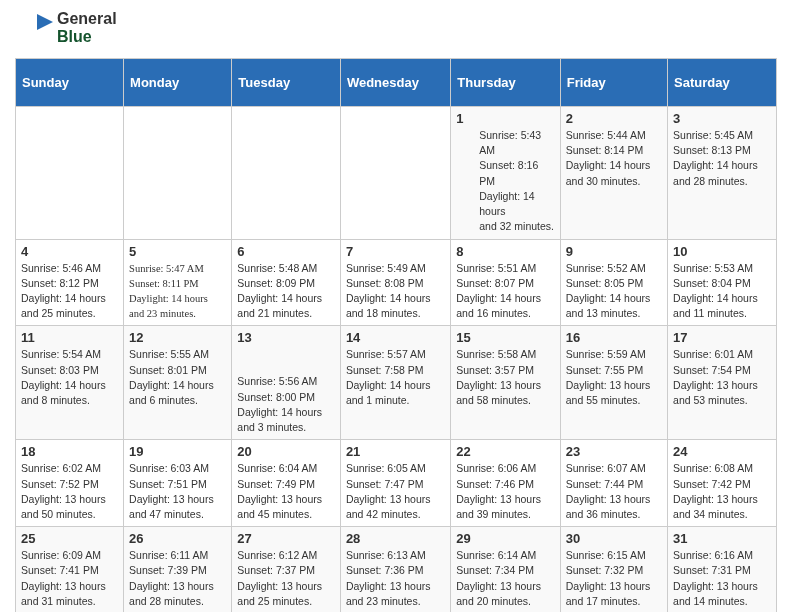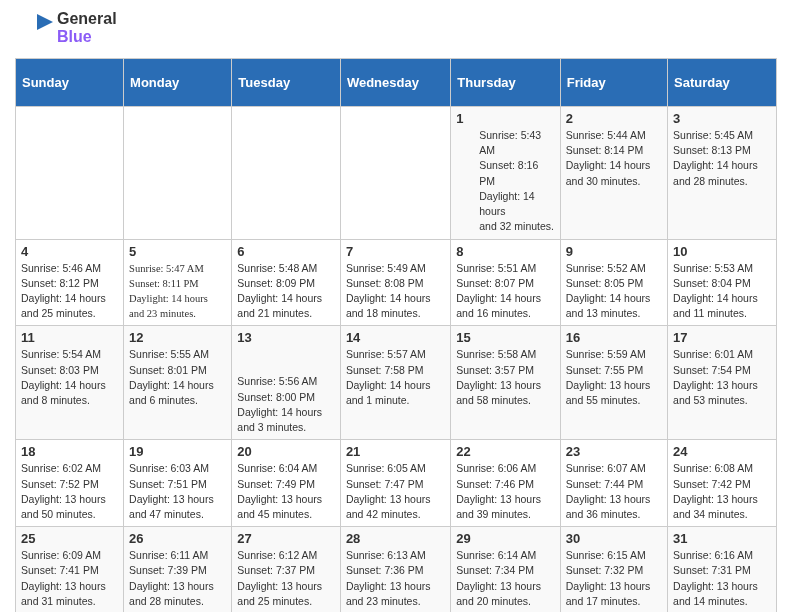--- a/index.html
+++ b/index.html
@@ -22,21 +22,21 @@
 <body>
 
 <div class="container">
   <div class="header">
     <div class="logo">
         <svg width="40" height="40" viewBox="0 0 40 40">
           <polygon points="22,4 38,12 22,20" fill="#2a6db5"></polygon>
         </svg>
         <div style="line-height: 1.15; margin-left: 2px;">
           <div style="font-size: 16px; font-weight: bold; color: rgb(51, 51, 51);">General</div>
-          <div style="font-size: 16px; font-weight: bold; color: #8b5cf6;">Blue</div>
+          <div style="font-size: 16px; font-weight: bold; color: #14532d;">Blue</div>
         </div>
       </div>
     <div class="title-block">
       <div class="month-title"></div>
       <div class="location"></div>
     </div>
   </div>
 
   <table>
     <thead>

